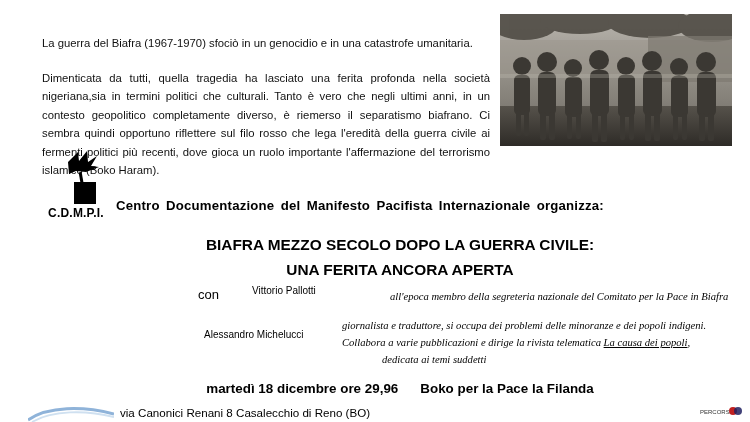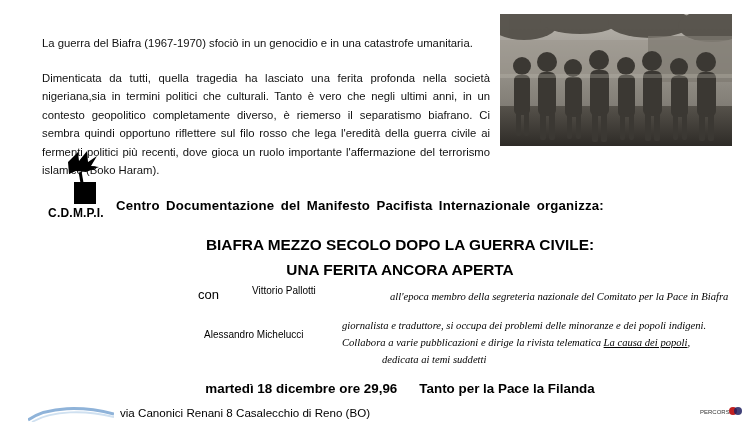--- a/index.html
+++ b/index.html
@@ -317,21 +317,21 @@
       <span class="speaker-desc" style="top:4px;">giornalista e traduttore, si occupa dei problemi delle minoranze e dei popoli indigeni.</span>
       <span class="speaker-desc" style="top:21px;">
         <span>Collabora a varie pubblicazioni e dirige la rivista telematica <u>La causa dei popoli</u>,</span>
       </span>
       <span class="speaker-desc" style="top:38px;margin-left:40px;">dedicata ai temi suddetti</span>
     </div>
 
   </div>
 
   <div class="footer-main">
-    <span>martedì 18 dicembre ore 29,96</span><span class="venue">Tanto per la Pace la Filanda</span>
+    <span>martedì 18 dicembre ore 29,96</span><span class="venue">Boko per la Pace la Filanda</span>
   </div>
   <div class="footer-sub">via Canonici Renani 8  Casalecchio di Reno (BO)</div>
 
   <div class="bottom-swoosh">
     <svg width="86" height="18" viewBox="0 0 86 18" xmlns="http://www.w3.org/2000/svg">
       <path d="M0 16 C 20 2, 55 2, 86 10" stroke="#8fb3d9" stroke-width="3" fill="none"></path>
       <path d="M4 18 C 24 6, 58 6, 86 13" stroke="#cfe0f0" stroke-width="2" fill="none"></path>
     </svg>
   </div>
 

